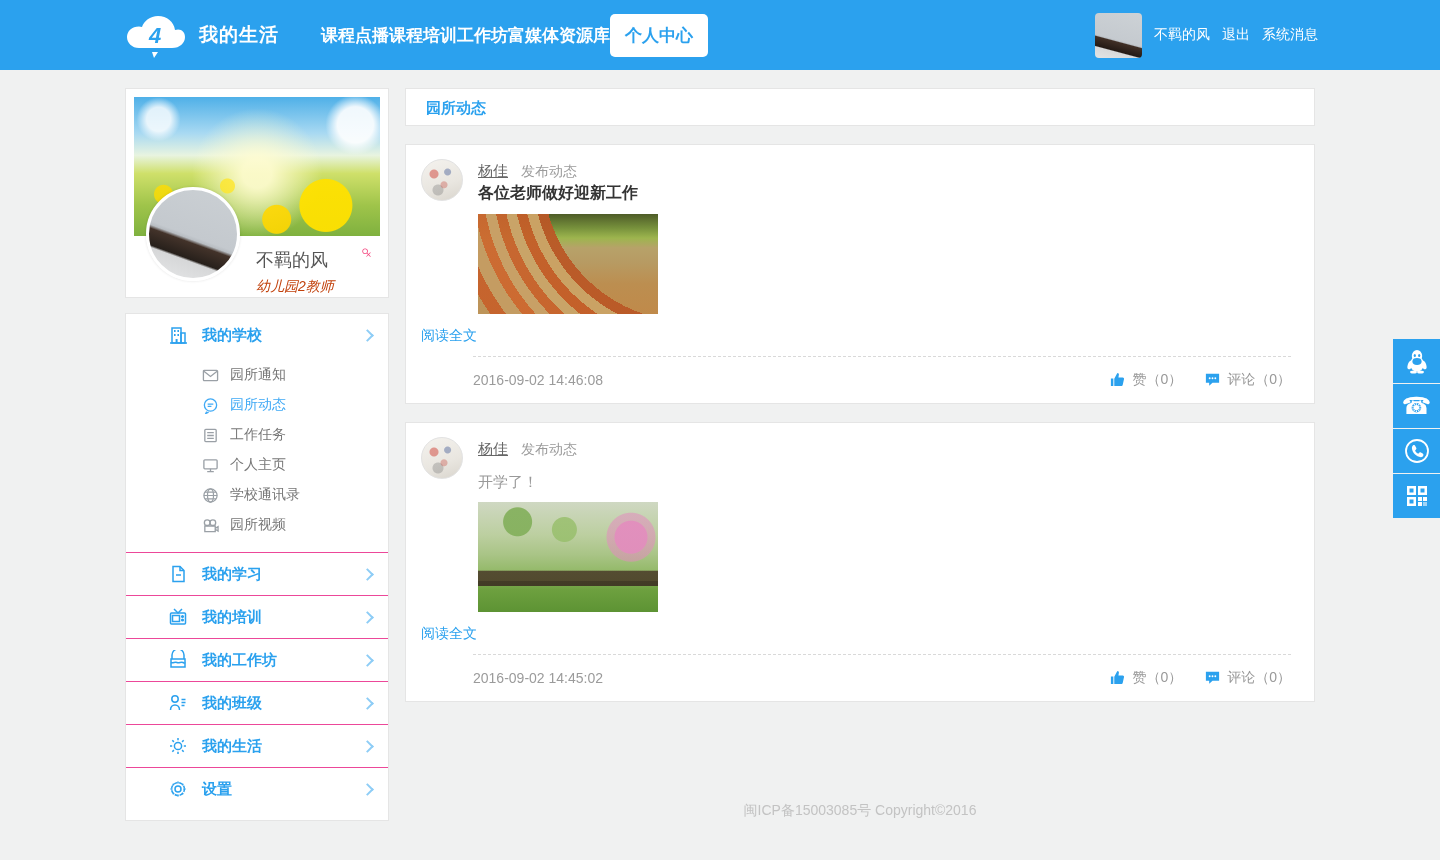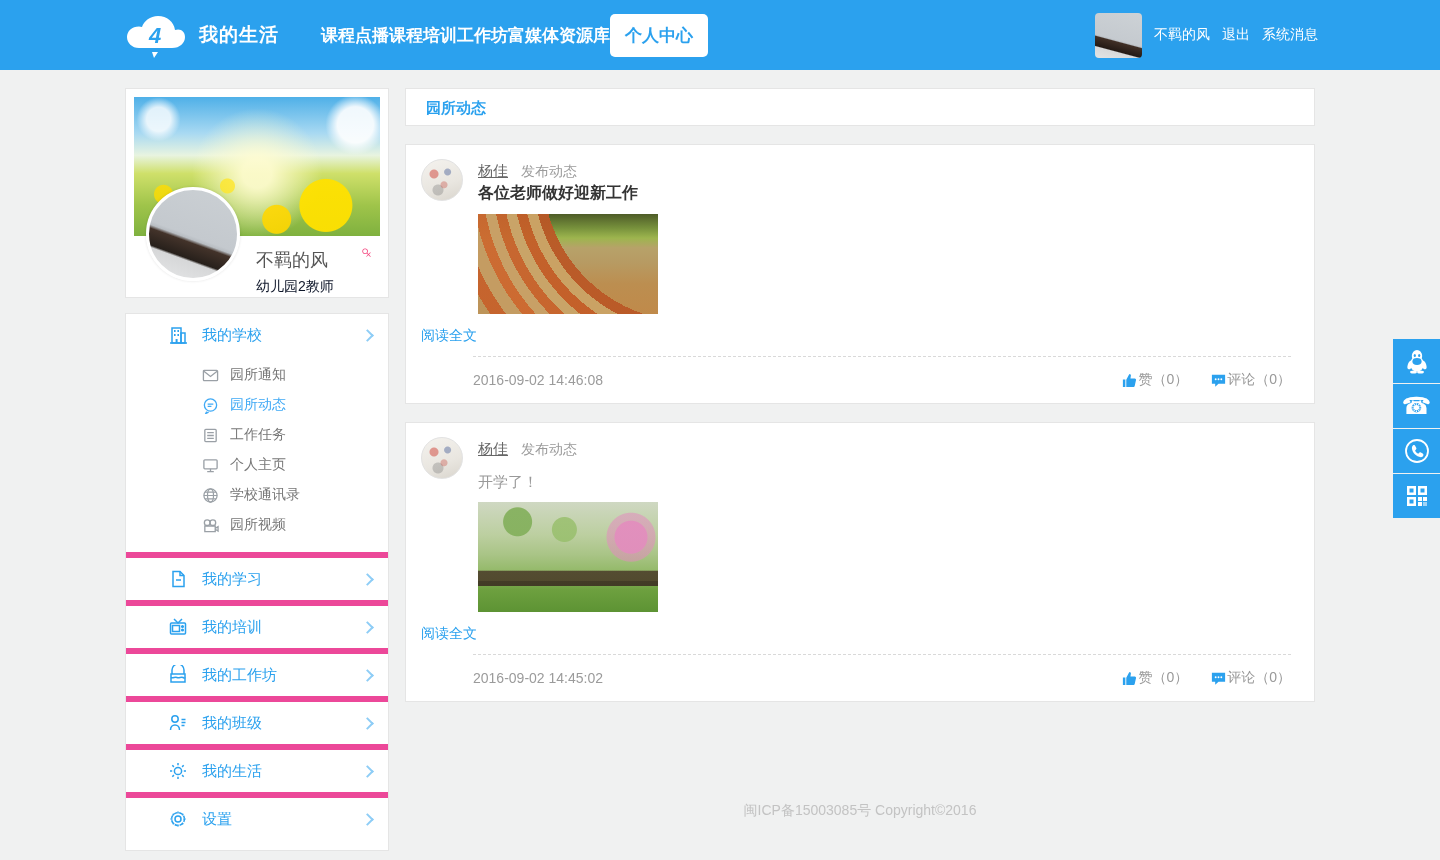--- a/index.html
+++ b/index.html
@@ -55,34 +55,34 @@
   }
   .profile-avatar {
     position:absolute; left:20px; top:98px;
     width:94px; height:94px; border-radius:50%;
     border:3px solid #fff;
     background:linear-gradient(200deg,#cbd0d4 0%,#c4c9ce 52%,#b8bdc2 55%,#43332a 58%,#27201b 72%,#d6d7d8 74%,#e6e7e8 100%);
     box-shadow:0 0 3px rgba(0,0,0,.12);
   }
   .profile-info { margin-left:122px; padding-top:12px; }
   .profile-name { font-size:18px; color:#555; }
-  .profile-role { font-size:14px; color:#0f172a; margin-top:6px; }
+  .profile-role { font-size:14px; color:#c2410c; margin-top:6px;font-style:italic; }
   .gender-icon {
     position:absolute; right:14px; top:152px;
     color:#f4467f; font-size:20px; font-weight:bold;
     transform:rotate(-45deg);
   }
 
   
   .menu-card { margin-top:15px; padding-bottom:10px; }
-  .menu-section { border-top:6px solid #ec4899; }
+  .menu-section { border-top:1px solid #ec4899; }
   .menu-section:first-child { border-top:none; }
   .section-row { display:flex; align-items:center; height:42px; padding:0 16px 0 42px; cursor:pointer; }
   .section-row .s-icon { width:20px; height:20px; margin-right:14px; flex:0 0 20px; }
-  .section-label { color:#2ba1ee; font-size:15px; font-weight:normal; }
+  .section-label { color:#2ba1ee; font-size:15px; font-weight:bold; }
   .chevron { margin-left:auto; width:9px; height:9px; border-top:2px solid #8ecdf6; border-right:2px solid #8ecdf6; transform:rotate(45deg); }
   .submenu { padding:4px 0 12px; }
   .submenu-row { display:flex; align-items:center; height:30px; padding-left:76px; cursor:pointer; font-size:14px; color:#777; }
   .submenu-row .m-icon { width:17px; height:17px; margin-right:11px; flex:0 0 17px; }
   .submenu-row.active { color:#3fa9f5; }
   svg.ic { display:block; width:100%; height:100%; }
 
   
   .page-title-card { height:38px; line-height:38px; padding:0 20px; }
   .page-title { color:#2ba1ee; font-size:15px; font-weight:bold; }
@@ -124,21 +124,21 @@
   .read-more { color:#2ba1ee; font-size:14px; cursor:pointer; }
   .post-footer {
     border-top:1px dashed #d9d9d9;
     height:47px; display:flex; align-items:center;
     margin-left:52px;
   }
   .post-date { color:#9b9b9b; font-size:14px; }
   .post-actions { margin-left:auto; display:flex; align-items:center; gap:8px; }
   .action-icon { width:17px; height:17px; }
   .action-label { color:#999; font-size:14px; cursor:pointer; }
-  .action-group { display:flex; align-items:flex-end; cursor:pointer; }
+  .action-group { display:flex; align-items:flex-start; gap:6px; cursor:pointer; }
   .action-group + .action-group { margin-left:14px; }
 
   
   .float-bar { position:fixed; right:0; top:339px; display:flex; flex-direction:column; gap:1px; }
   .float-btn {
     width:47px; height:44px; background:#2ba1ee; color:#fff;
     display:flex; align-items:center; justify-content:center; cursor:pointer;
   }
   .float-btn svg { display:block; }
   .float-btn .uni { font-size:24px; line-height:1; font-family:"DejaVu Sans",sans-serif; }

